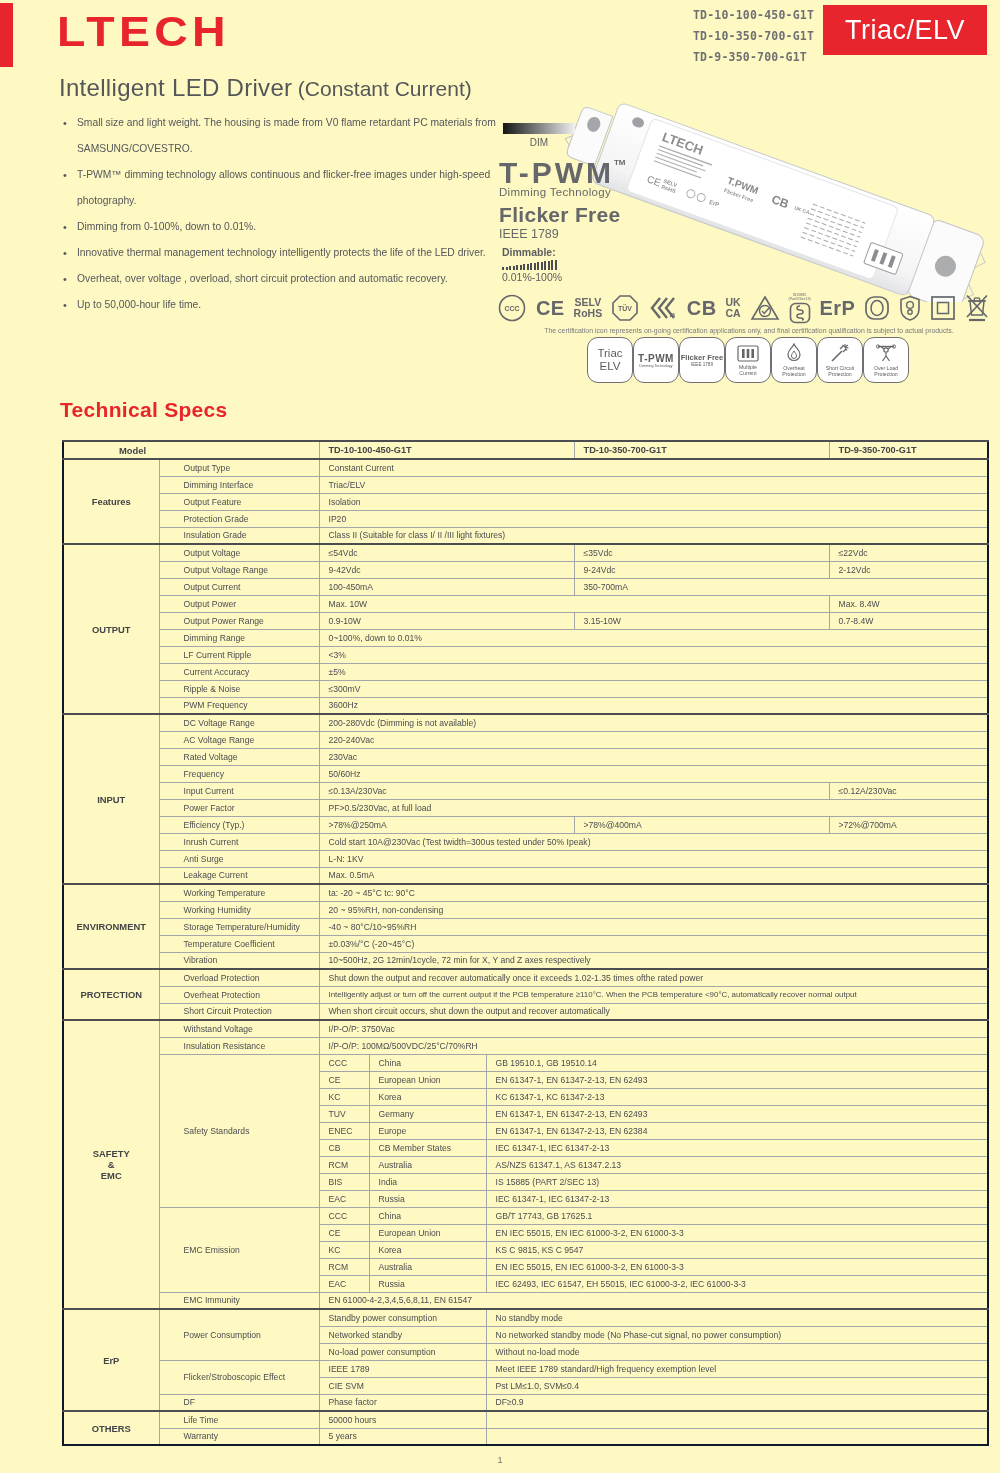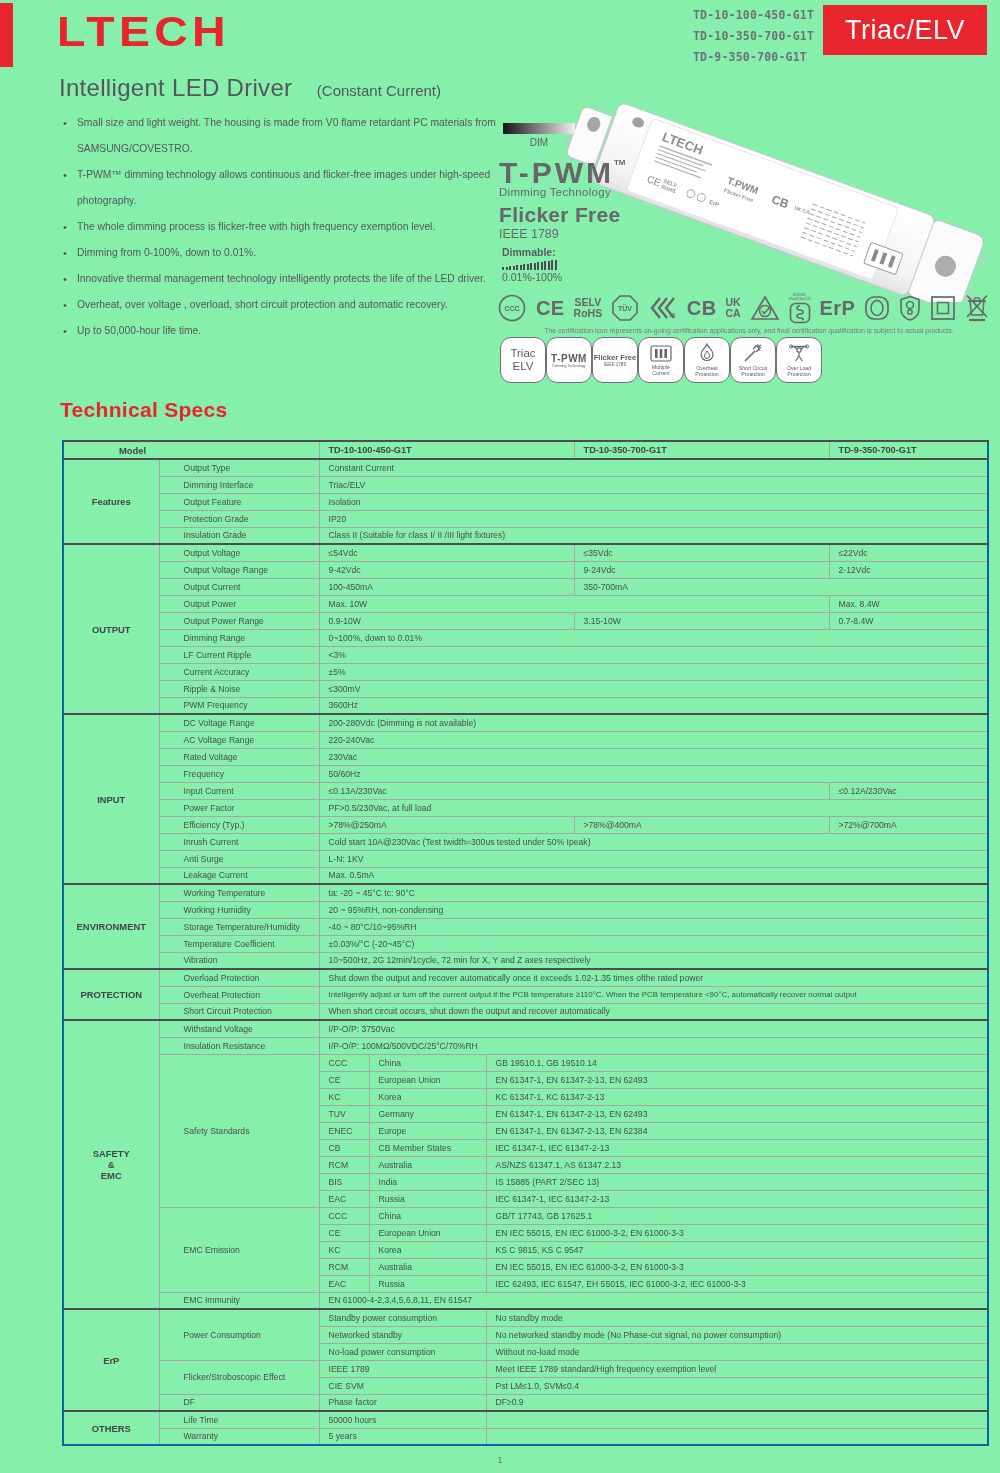--- a/index.html
+++ b/index.html
@@ -1,40 +1,40 @@
 <!DOCTYPE html>
 <html><head>
 <meta charset="utf-8">
 <style>
   * { margin:0; padding:0; box-sizing:border-box; }
   html,body { background:#888; }
   .page {
     position:relative; width:1000px; height:1473px; margin:0 auto;
-    background:#86efac; overflow:hidden;
+    background:#fef9c3; overflow:hidden;
     font-family:"Liberation Sans", sans-serif; color:#55565a;
   }
   
   .red-bar { position:absolute; left:0; top:3px; width:13px; height:64px; background:#e8242d; }
   .logo {
     position:absolute; left:57px; top:8px; font-size:43px; font-weight:800;
     color:#e8242d; letter-spacing:4px; transform:scale(1.08,0.98); transform-origin:left top;
   }
   .model-list {
     position:absolute; left:693px; top:5px;
     font-family:"DejaVu Sans Mono", monospace; font-size:11.5px; line-height:21px;
     color:#6f7073; font-weight:bold; letter-spacing:0.2px;
   }
   .badge {
     position:absolute; left:823px; top:5px; width:164px; height:50px; background:#e8242d;
     color:#ffffff; font-size:27px; display:flex; align-items:center; justify-content:center;
     letter-spacing:0.5px;
   }
   .title { position:absolute; left:59px; top:74px; white-space:nowrap; }
   .title .main { font-size:24px; color:#55565a; letter-spacing:0.3px; }
-  .title .suffix { font-size:15px; margin-left:20px; color:#55565a; }
+  .title .suffix { font-size:21px; margin-left:1px; color:#55565a; }
   
   .bullets { position:absolute; left:62px; top:110px; width:437px; list-style:none;
     font-size:10.3px; line-height:26px; color:#55565a; }
   .bullets li { position:relative; padding-left:15px; }
   .bullets li::before { content:"•"; position:absolute; left:1px; top:0; font-size:11px; }
   
   .dim-grad { position:absolute; left:503px; top:123px; width:72px; height:11px;
     background:linear-gradient(to right,#141414,#f0f0f0); }
   .dim-label { position:absolute; left:503px; top:137px; width:72px; text-align:center;
     font-size:10px; color:#5b5c5f; }
@@ -57,37 +57,37 @@
     display:flex; align-items:center; justify-content:space-between; color:#66676a; }
   .cert { display:flex; flex-direction:column; align-items:center; justify-content:center; line-height:1; }
   .cert .bigtext { font-size:20px; font-weight:bold; letter-spacing:0.5px; }
   .cert .stack { font-size:10.5px; font-weight:bold; line-height:11px; text-align:center; }
   .cert .tiny-top { font-size:3.6px; line-height:4px; text-align:center; margin-bottom:1px; }
   .cert svg { display:block; }
   .disclaimer { position:absolute; left:508px; top:327px; width:482px; text-align:center;
     font-size:6.9px; color:#77787b; }
   
   .badges { position:absolute; left:500px; top:337px; width:496px;
-    display:flex; justify-content:flex-start; }
+    display:flex; justify-content:center; }
   .fbadge { width:46px; height:46px; border:1.3px solid #707174; border-radius:11px;
     display:flex; flex-direction:column; align-items:center; justify-content:center;
     color:#5b5c5f; text-align:center; background:#fff; }
   .fbadge .l1 { font-size:11.5px; line-height:13px; }
   .fbadge .logo1 { font-size:10px; font-weight:bold; letter-spacing:0.5px; }
   .fbadge .logo1sub { font-size:3.6px; }
   .fbadge .logo2 { font-size:7.6px; font-weight:bold; }
   .fbadge .logo2sub { font-size:4.6px; }
   .fbadge .ilabel { font-size:5.2px; line-height:6px; margin-top:2px; }
   .fbadge svg { display:block; }
   
   .tech-heading { position:absolute; left:60px; top:398px; font-size:21px; font-weight:600;
     color:#e8242d; letter-spacing:0.3px; }
   .spec-wrap { position:absolute; left:62px; top:440px; }
   table.spec { border-collapse:collapse; table-layout:fixed; width:925px;
-    border:2px solid #0369a1; }
+    border:2px solid #0f172a; }
   table.spec td { border:1px solid #a4a6a9; height:17px; font-size:8.6px; color:#4b4c4f;
     padding:0 2px 0 9px; white-space:nowrap; overflow:hidden; vertical-align:middle; }
   table.spec tr:first-child td { height:18px; }
   table.spec td.sec { font-weight:bold; text-align:center; padding:0 1px; font-size:9.4px;
     color:#434448; line-height:11px; }
   table.spec td.sub { padding-left:24px; }
   table.spec td.model { font-weight:bold; font-size:9.2px; color:#434448; }
   table.spec td.lbl { font-weight:bold; font-size:9.4px; color:#434448; padding-left:55px; }
   table.spec td.small { font-size:7.9px; }
   table.spec tr.secrow td { border-top:2px solid #4c4d50; }
@@ -111,21 +111,20 @@
   <div class="badge">Triac/ELV</div>
 
   <div class="title">
     <span class="main">Intelligent LED Driver</span>
     <span class="suffix">(Constant Current)</span>
   </div>
 
   <ul class="bullets">
       <li>Small size and light weight. The housing is made from V0 flame retardant PC materials from SAMSUNG/COVESTRO.</li>
       <li>T-PWM™ dimming technology allows continuous and flicker-free images under high-speed photography.</li>
-      <li>The whole dimming process is flicker-free with high frequency exemption level.</li>
       <li>Dimming from 0-100%, down to 0.01%.</li>
       <li>Innovative thermal management technology intelligently protects the life of the LED driver.</li>
       <li>Overheat, over voltage , overload, short circuit protection and automatic recovery.</li>
       <li>Up to 50,000-hour life time.</li>
     </ul>
 
   <svg class="product" viewBox="0 0 460 222">
     <defs>
       <linearGradient id="bodyGrad" x1="0" y1="0" x2="0" y2="1">
         <stop offset="0" stop-color="#ffffff"></stop>

